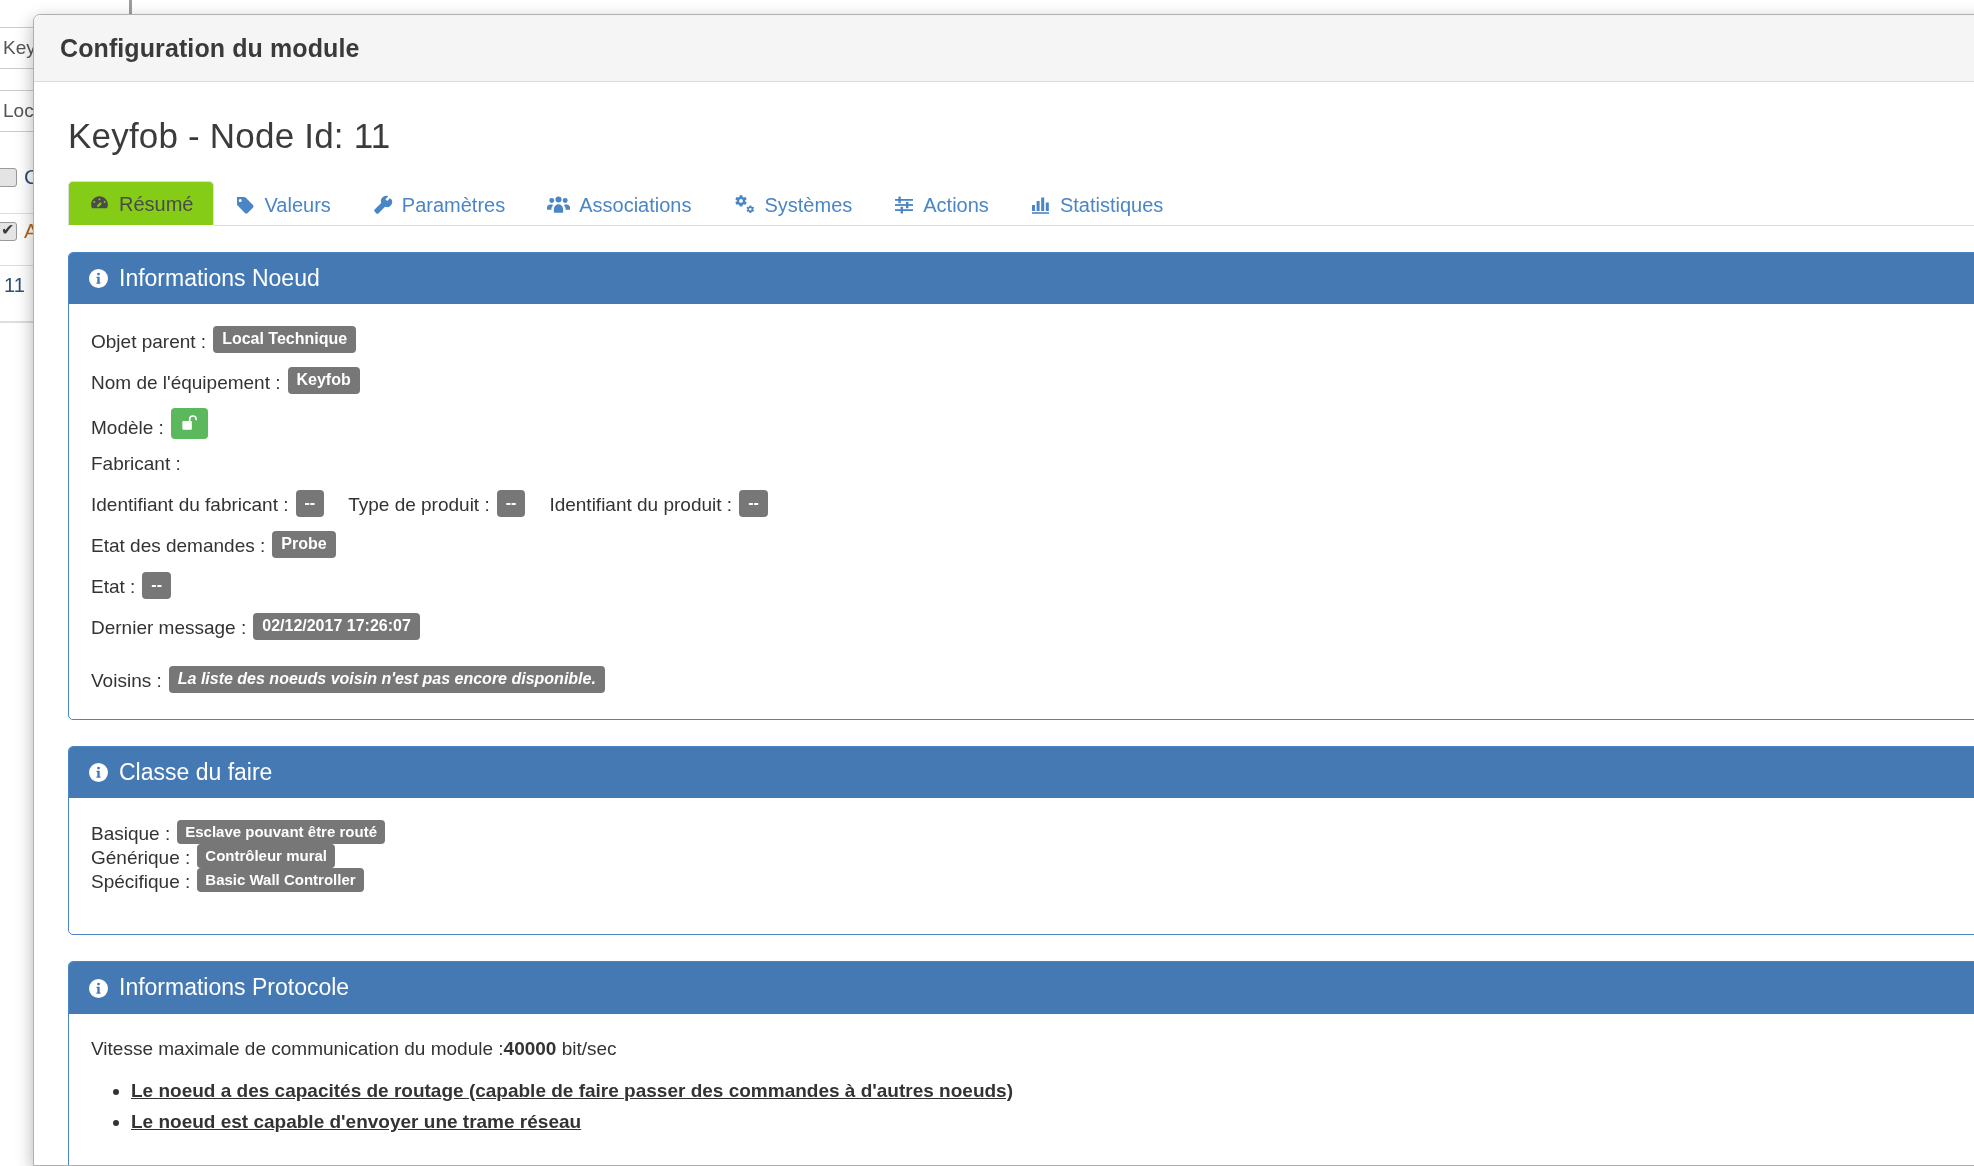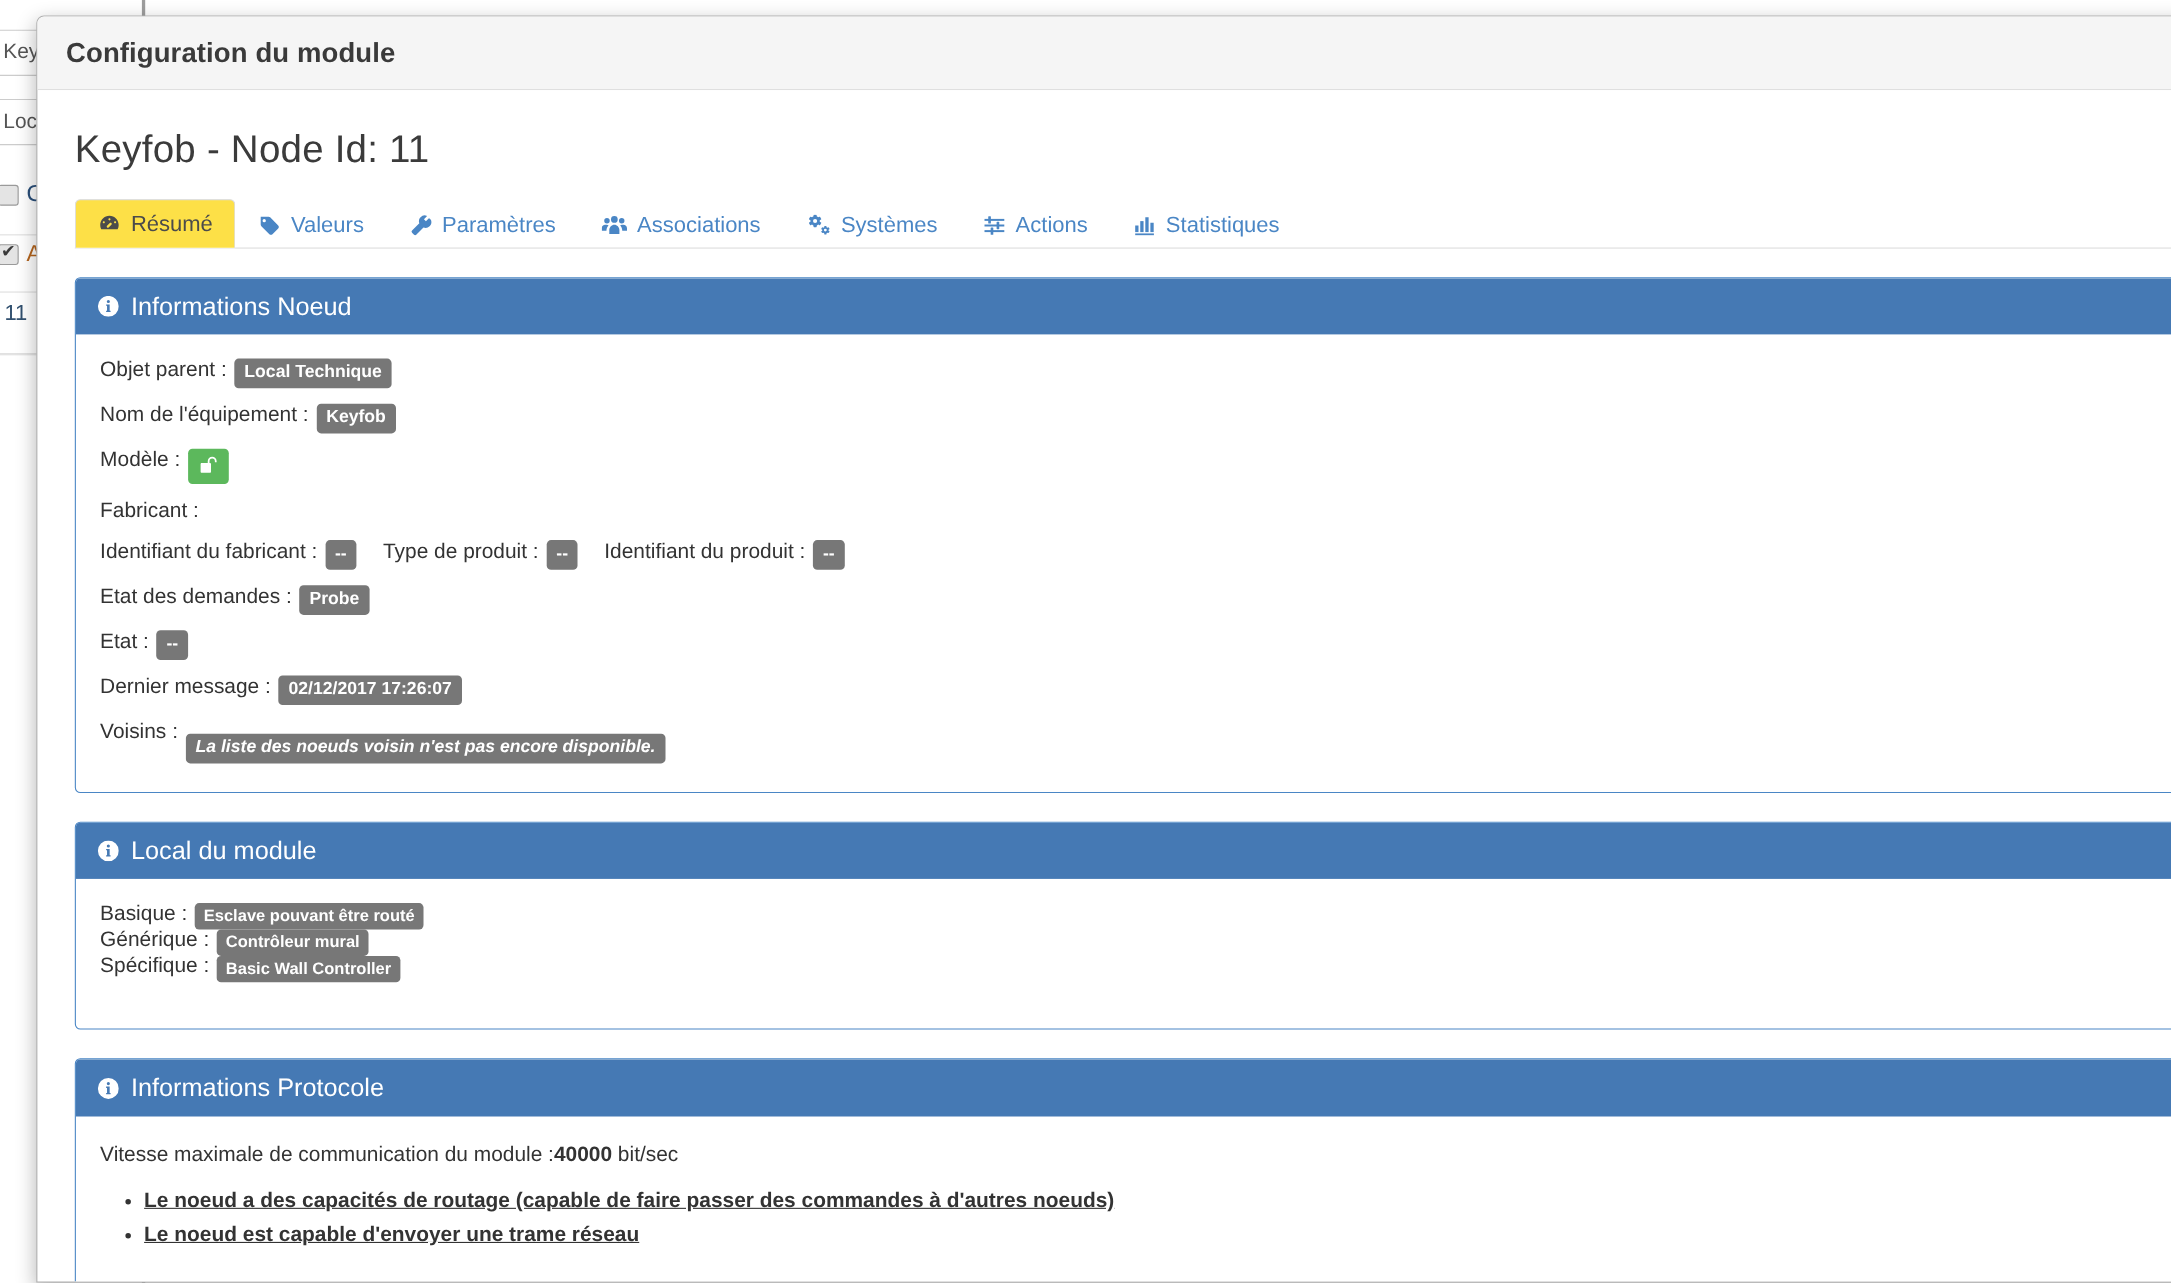--- a/index.html
+++ b/index.html
@@ -141,21 +141,21 @@
     color: #4a86c5;
     cursor: pointer;
     border: 1px solid transparent;
     border-bottom: none;
     margin-bottom: -1px;
     white-space: nowrap;
     line-height: 1;
   }
   .tab.active {
     color: #4b4b4b;
-    background: #fde047;
+    background: #84cc16;
     border-color: #dddddd;
     border-bottom: 1px solid #ffffff;
     border-top-left-radius: 5px;
     border-top-right-radius: 5px;
     align-items: center;
   }
   .tab .ic { display:inline-flex; align-items:center; }
   .tab svg { display:block; }
 
   
@@ -182,21 +182,21 @@
   }
   .panel-body {
     padding: 22px 22px 26px 22px;
     font-size: 19px;
     color: #333333;
   }
 
   
   .row {
     display: flex;
-    align-items: flex-start;
+    align-items: flex-end;
     flex-wrap: wrap;
     margin-bottom: 14px;
     line-height: 1.2;
   }
   .row:last-child { margin-bottom: 0; }
   .lbl { color: #333333; margin-right: 7px; white-space: nowrap; }
   .lbl.sp { margin-left: 24px; }
 
   .badge {
     display: inline-block;
@@ -434,21 +434,21 @@
       </div>
     </section>
 
     <section class="panel">
       <div class="panel-head">
         <span class="info-ic">
           <svg width="19" height="19" viewBox="0 0 16 16">
               <path fill="#ffffff" d="M8 0a8 8 0 100 16A8 8 0 008 0zm0 3.1a1.2 1.2 0 110 2.4 1.2 1.2 0 010-2.4zM9.7 12.4H6.3v-1h.7V7.6h-.7v-1h2.7v4.8h.7v1z"></path>
             </svg>
         </span>
-        <span>Local du module</span>
+        <span>Classe du faire</span>
       </div>
       <div class="panel-body" style="padding-bottom:42px;">
 
         <div class="row tight">
           <span class="lbl">Basique :</span>
           <span class="badge">Esclave pouvant être routé</span>
         </div>
 
         <div class="row tight">
           <span class="lbl">Générique :</span>

